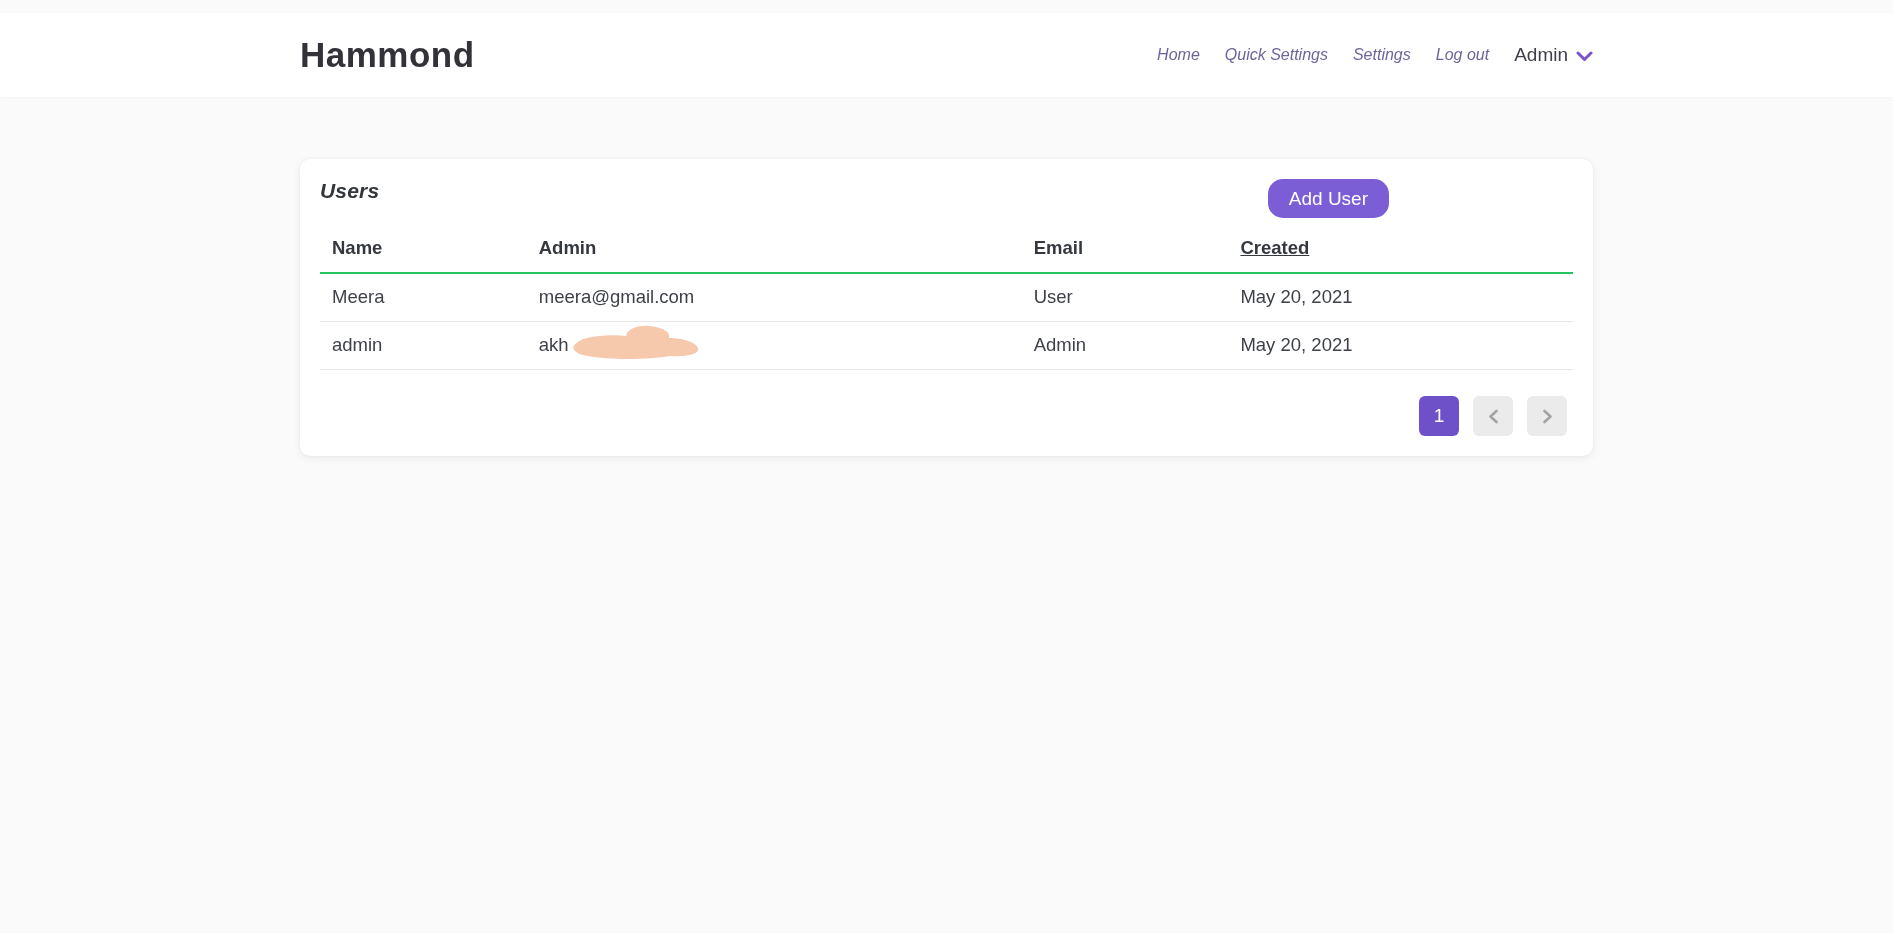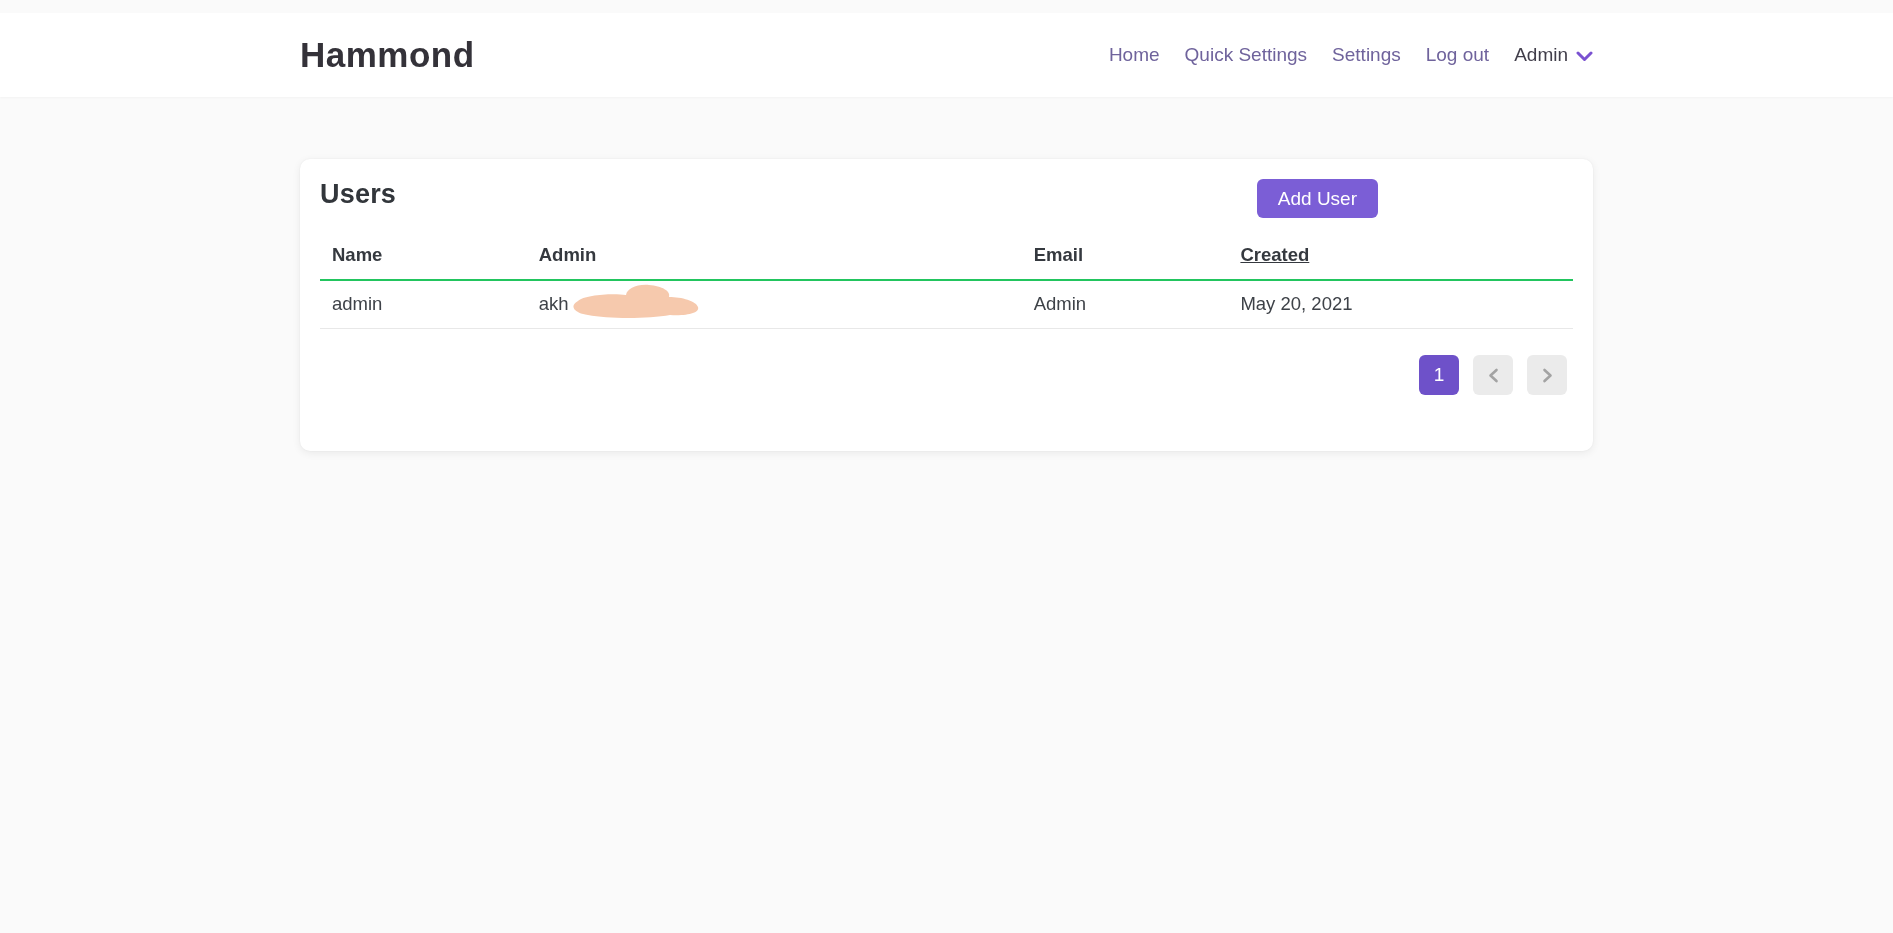--- a/index.html
+++ b/index.html
@@ -21,46 +21,47 @@
   .navbar .container {
     height: 100%;
     display: flex; align-items: center; justify-content: space-between;
   }
   .brand {
     font-size: 35px; font-weight: 800; letter-spacing: 0.5px;
     color: #343239; text-decoration: none; cursor: pointer;
   }
   .nav { display: flex; align-items: center; gap: 25px; }
   .nav-link {
-    font-size: 19px; color: #6f639c; text-decoration: none; cursor: pointer;
+    font-size: 16px; color: #6f639c; text-decoration: none; cursor: pointer; font-style: italic;
   }
   .nav-user {
     display: flex; align-items: center; gap: 8px;
     font-size: 19px; color: #413e4a; cursor: pointer;
   }
   .nav-user svg { display: block; margin-top: 3px; }
 
   
   .content { padding-top: 49px; }
   .card {
     position: relative;
     background: #ffffff;
     border-radius: 10px;
     box-shadow: 0 2px 8px rgba(0,0,0,0.07), 0 0 2px rgba(0,0,0,0.05);
     padding: 20px;
     min-height: 292px;
   }
   .card-title {
-    font-size: 27px; font-weight: 700; color: #32363b;
+    font-size: 21px; font-weight: 700; color: #32363b;
     letter-spacing: 0.2px;
+    font-style: italic;
   }
   .btn-add {
-    position: absolute; top: 20px; right: 215px;
+    position: absolute; top: 20px; right: 204px;
     background: #7b5ed6; color: #ffffff;
-    border: none; border-radius: 6px;
+    border: none; border-radius: 15px;
     font-family: "Liberation Sans", sans-serif;
     font-size: 19px; padding: 9px 21px; height: 39px;
     cursor: pointer;
   }
 
   
   table.users {
     width: 100%; margin-top: 22px;
     border-collapse: collapse;
   }
@@ -133,20 +134,26 @@
         <thead>
           <tr>
             <th class="col-name">Name</th>
             <th class="col-email">Admin</th>
             <th class="col-role">Email</th>
             <th class="col-created">Created</th>
           </tr>
         </thead>
         <tbody>
           <tr>
+            <td>Meera</td>
+            <td>meera@gmail.com</td>
+            <td>User</td>
+            <td>May 20, 2021</td>
+          </tr>
+          <tr>
             <td>admin</td>
             <td>
               <span class="email-redacted">
                 <span>akh</span>
                 <svg class="redaction-blob" width="140" height="38" viewBox="0 0 140 38">
                   <path d="M 12 18
                            C 18 12, 46 10, 60 12
                            C 61 6, 70 1, 83 2
                            C 96 3, 105 8, 103 14
                            C 116 14, 130 18, 132 24

